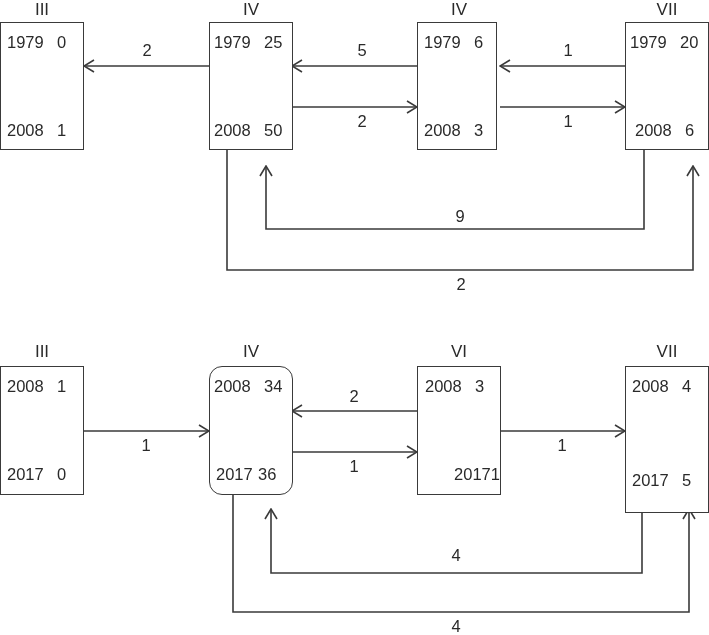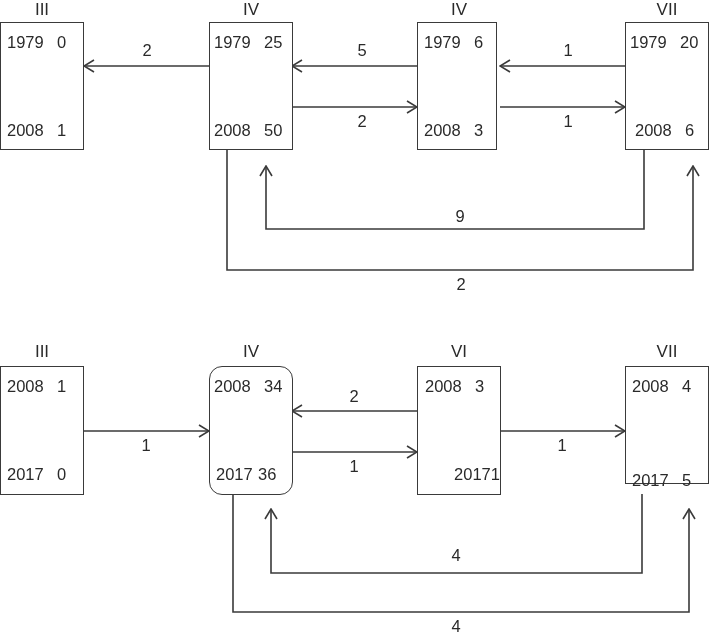--- a/index.html
+++ b/index.html
@@ -88,21 +88,21 @@
     <div class="row" style="top:98px;padding-left:6px;"><span class="yr" style="width:42px;">2017</span><span>36</span></div>
   </div>
 
   <div class="lbl" style="left:417px;top:342px;">VI</div>
   <div class="box" style="left:417px;top:366px;width:84px;height:129px;">
     <div class="row" style="top:10px;padding-left:7px;"><span class="yr">2008</span><span>3</span></div>
     <div class="row" style="top:98px;padding-left:7px;text-align:right;"><span class="yr">2017</span><span>1</span></div>
   </div>
 
   <div class="lbl" style="left:625px;top:342px;">VII</div>
-  <div class="box" style="left:625px;top:366px;width:84px;height:118px;">
+  <div class="box" style="left:625px;top:366px;width:84px;height:147px;">
     <div class="row" style="top:10px;"><span class="yr">2008</span><span>4</span></div>
     <div class="row" style="top:92px;margin-top:12px;"><span class="yr">2017</span><span>5</span></div>
   </div>
 
   <div class="num" style="left:131px;top:436px;">1</div>
   <div class="num" style="left:339px;top:387px;">2</div>
   <div class="num" style="left:339px;top:457px;">1</div>
   <div class="num" style="left:547px;top:436px;">1</div>
   <div class="num" style="left:441px;top:546px;">4</div>
   <div class="num" style="left:441px;top:617px;">4</div>

